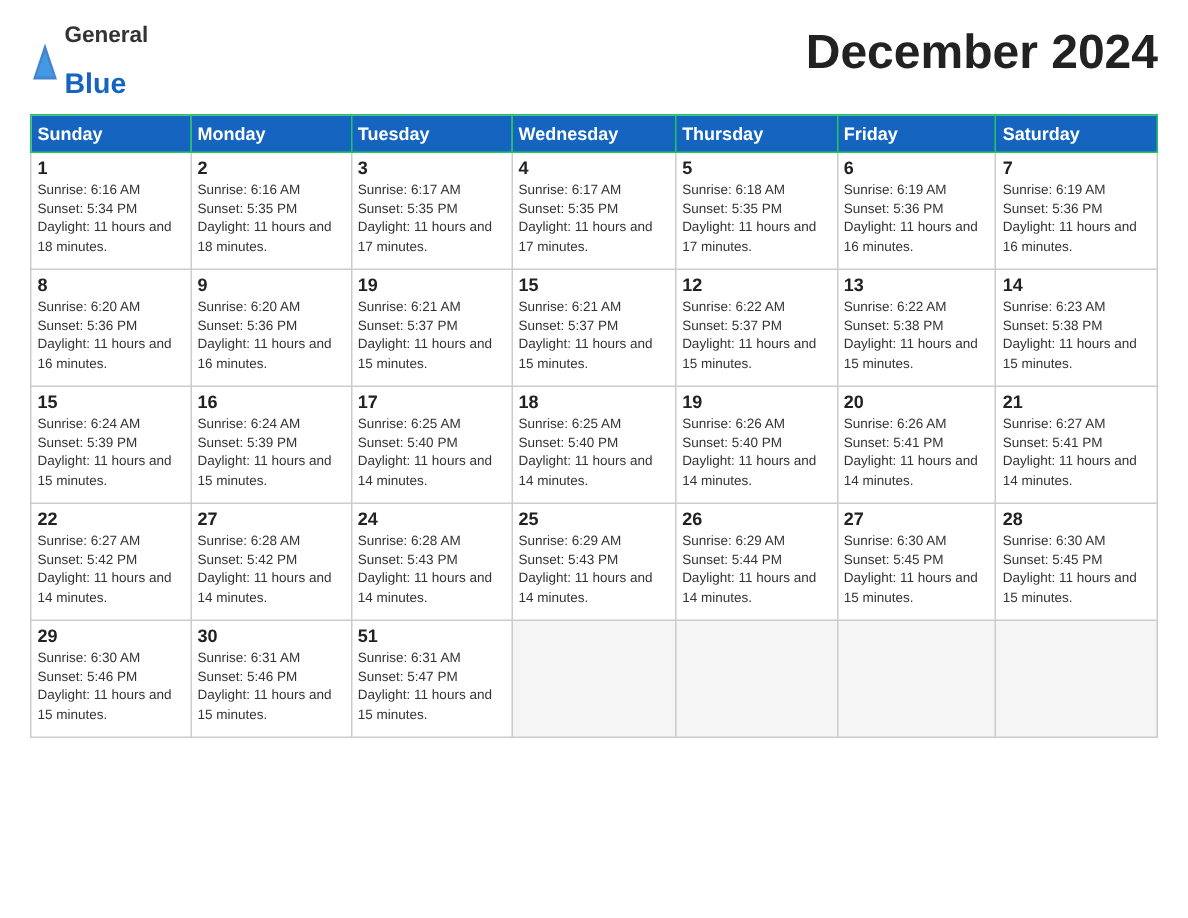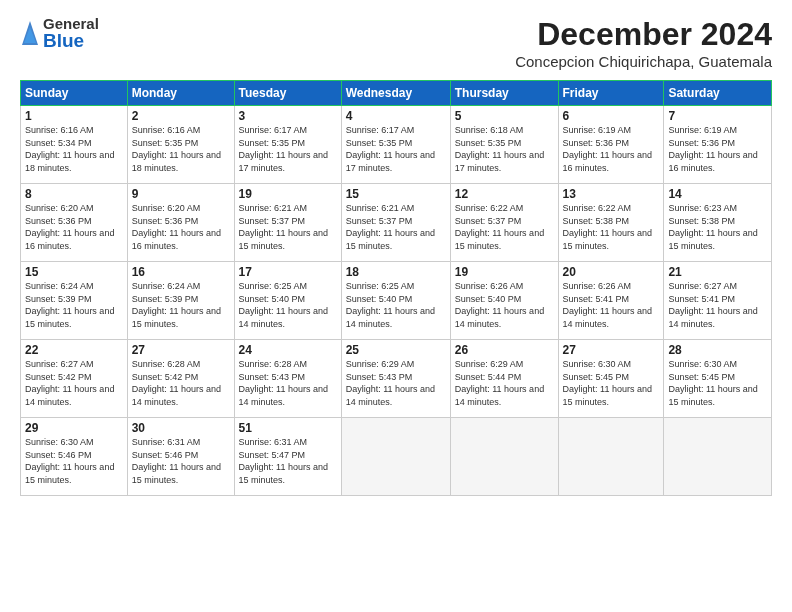--- a/index.html
+++ b/index.html
@@ -23,20 +23,21 @@
       margin-bottom: 10px;
     }
     .logo {
       display: flex;
       align-items: center;
     }
     .logo-text {
       display: flex;
       flex-direction: column;
       line-height: 1;
+      gap: 16px;
     }
     .logo-general {
       font-size: 15px;
       font-weight: bold;
       color: #333;
     }
     .logo-blue {
       font-size: 19px;
       font-weight: bold;
       color: #1565C0;
@@ -110,21 +111,20 @@
         <polygon points="10,2 18,26 2,26" fill="#1565C0" opacity="0.8"></polygon>
         <polygon points="10,8 16,24 4,24" fill="#42A5F5" opacity="0.6"></polygon>
       </svg>
       <div class="logo-text">
         <span class="logo-general">General</span>
         <span class="logo-blue">Blue</span>
       </div>
     </div>
     <div class="title-block">
       <div class="month-title">December 2024</div>
-      <div class="location">Concepcion Chiquirichapa, Guatemala</div>
     </div>
   </div>
 
   <table class="calendar">
     <thead>
       <tr>
         <th>Sunday</th>
         <th>Monday</th>
         <th>Tuesday</th>
         <th>Wednesday</th>

